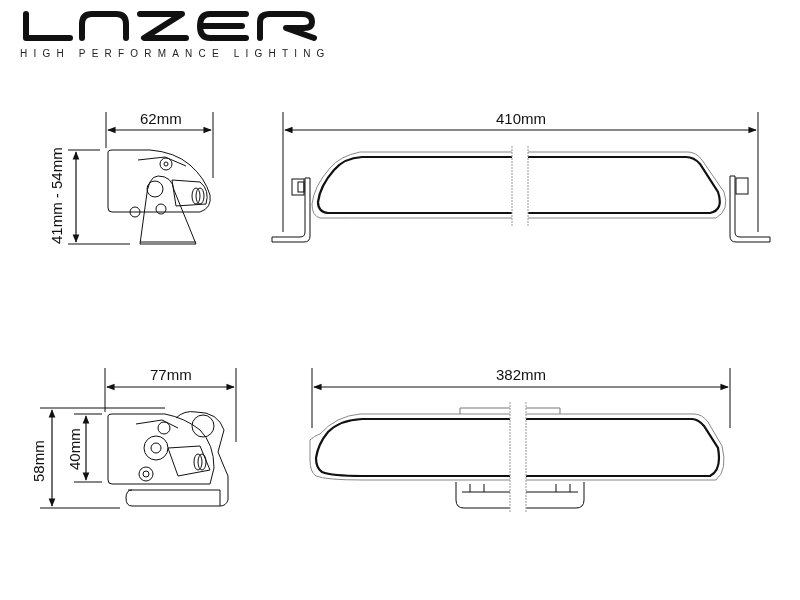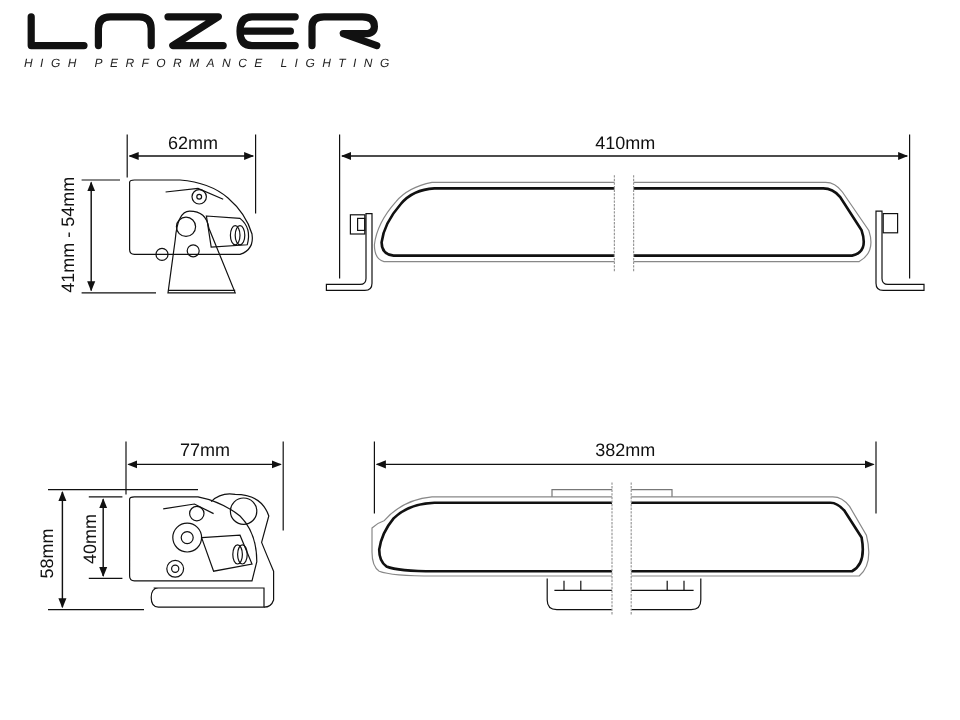--- a/index.html
+++ b/index.html
@@ -1,20 +1,20 @@
 <!DOCTYPE html>
 <html><head>
 <meta charset="utf-8">
 <style>
   html, body { margin: 0; padding: 0; background: #ffffff; }
   body { width: 800px; height: 600px; position: relative; overflow: hidden;
          font-family: "DejaVu Sans Condensed", "DejaVu Sans", sans-serif; }
   .logo { position: absolute; left: 20px; top: 8px; }
   .tagline { position: absolute; left: 20px; top: 48px; font-size: 10px;
-             letter-spacing: 6.2px; color: #222; font-family: "Liberation Sans Narrow","Liberation Sans", sans-serif; font-style: italic; }
+             letter-spacing: 6.2px; color: #222; font-family: "Liberation Sans Narrow","Liberation Sans", sans-serif; }
   svg.drawing { position: absolute; left: 0; top: 0; }
   .dim { font-family: "Liberation Sans Narrow", "Liberation Sans", sans-serif; font-size: 15px; fill: #111; }
 </style>
 </head>
 <body>
 
 <svg class="logo" width="300" height="38" viewBox="0 0 300 38">
   <g fill="none" stroke="#111" stroke-width="6" stroke-linecap="round" stroke-linejoin="round">
 
     <path d="M6 6 V30 H50"></path>

